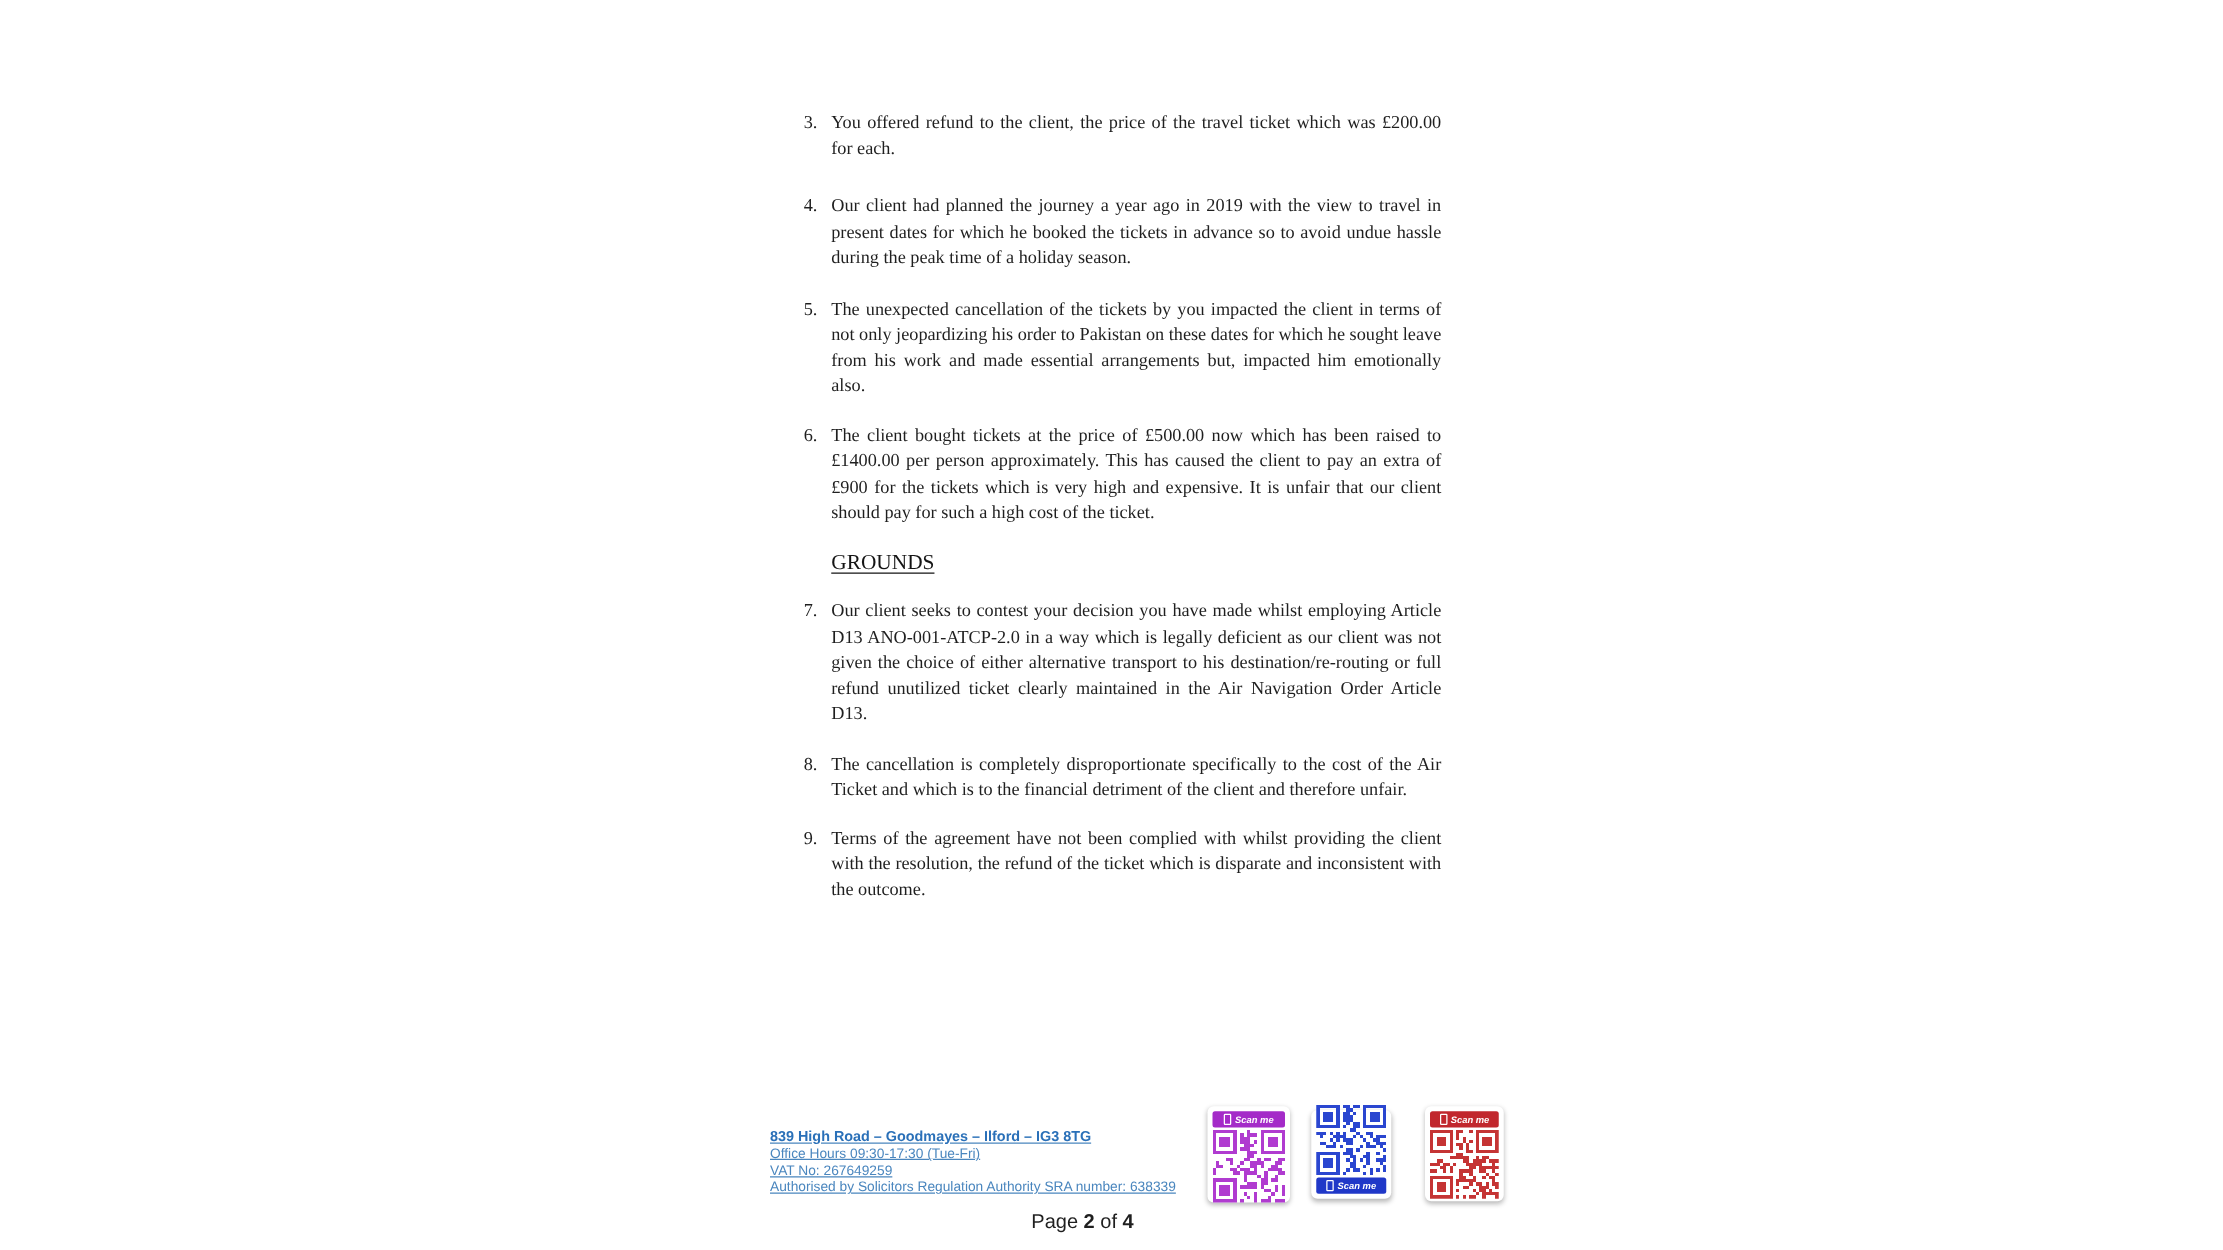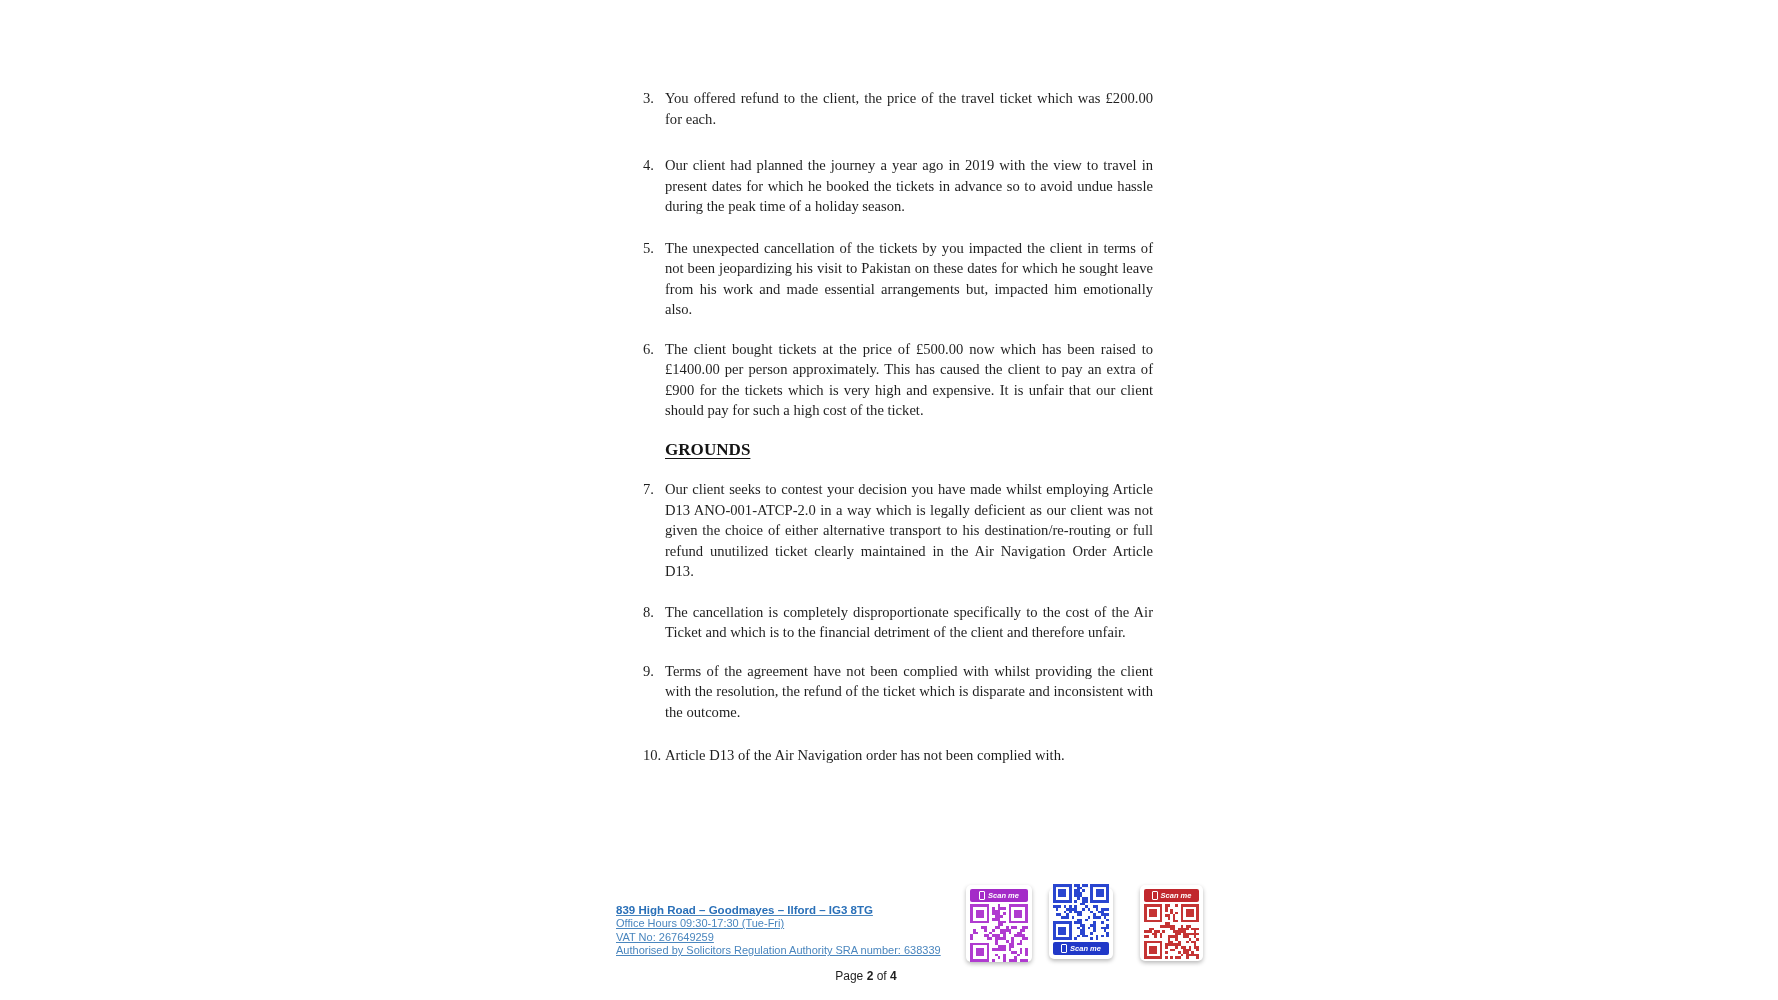--- a/index.html
+++ b/index.html
@@ -6,21 +6,21 @@
   .canvas{position:relative;width:1778px;height:1000px;background:#ffffff;overflow:hidden;
           font-family:"Liberation Serif", serif;color:#1f1f1f;}
 
   
   .doc{position:absolute;left:622px;top:88px;width:531px;font-size:14.6px;line-height:20.5px;}
   .doc p{margin:0;text-align:justify;}
   .li{position:relative;padding-left:43px;}
   .li .num{position:absolute;left:21px;top:0;}
   .heading{margin:0;font-size:14.6px;line-height:20.5px;font-weight:bold;text-align:justify;
            text-decoration:underline;text-underline-offset:3px;color:#141414;}
-  .sub{margin:0 0 0 43px;font-weight:bold;text-decoration:underline;text-underline-offset:3px;color:#141414;}
+  .sub{margin:0 0 0 43px;font-weight:normal;text-decoration:underline;text-underline-offset:3px;color:#141414;}
   .mb-a{margin-bottom:26px;} .mb-b{margin-bottom:17px;} .mb-c{margin-bottom:21px;}
   .mb-d{margin-bottom:19px;} .mb-e{margin-bottom:19px;} .mb-f{margin-bottom:19px;}
   .mb-g{margin-bottom:20px;} .mb-h{margin-bottom:18px;} .mb-i{margin-bottom:23px;}
   .mb-j{margin-bottom:15px;}
 
   
   .address{position:absolute;left:616px;top:904px;font-family:"Liberation Sans", sans-serif;
            font-size:11px;line-height:13.4px;color:#4a86be;text-decoration:underline;}
   .address .addr-bold{font-weight:bold;font-size:11.5px;color:#2a70b8;}
 
@@ -32,21 +32,21 @@
              gap:3px;font-family:"Liberation Sans", sans-serif;font-size:7.5px;font-weight:bold;flex:0 0 13px;font-style:italic;}
   .phone{display:inline-block;width:4px;height:7px;border:1px solid #fff;border-radius:1px;}
   .qr-pattern{flex:1 1 auto;}
   .qr-pattern svg{display:block;width:100%;height:100%;}
   #qr0{left:966px;top:885px;width:66px;height:77px;}
   #qr1{left:1049px;top:888px;width:64px;height:71px;}
   #qr2{left:1140px;top:885px;width:63px;height:76px;}
 
   
   .pagenum{position:absolute;left:806px;top:969px;width:120px;text-align:center;
-           font-family:"Liberation Sans", sans-serif;font-size:12px;color:#1f1f1f;}
+           font-family:"Liberation Sans", sans-serif;font-size:16px;color:#1f1f1f;}
   .pagenum b{font-weight:bold;}
 </style>
 </head>
 <body>
 
 <div class="canvas">
 
   <main class="doc">
 
     <div class="li mb-a">
@@ -55,21 +55,21 @@
     </div>
 
 
     <div class="li mb-c">
       <span class="num">4.</span>
       <p>Our client had planned the journey a year ago in 2019 with the view to travel in present dates for which he booked the tickets in advance so to avoid undue hassle during the peak time of a holiday season.</p>
     </div>
 
     <div class="li mb-d">
       <span class="num">5.</span>
-      <p>The unexpected cancellation of the tickets by you impacted the client in terms of not been jeopardizing his visit to Pakistan on these dates for which he sought leave from his work and made essential arrangements but, impacted him emotionally also.</p>
+      <p>The unexpected cancellation of the tickets by you impacted the client in terms of not only jeopardizing his order to Pakistan on these dates for which he sought leave from his work and made essential arrangements but, impacted him emotionally also.</p>
     </div>
 
     <div class="li mb-e">
       <span class="num">6.</span>
       <p>The client bought tickets at the price of £500.00 now which has been raised to £1400.00 per person approximately. This has caused the client to pay an extra of £900 for the tickets which is very high and expensive. It is unfair that our client should pay for such a high cost of the ticket.</p>
     </div>
 
     <h3 class="sub mb-f">GROUNDS</h3>
 
     <div class="li mb-g">
@@ -80,24 +80,20 @@
     <div class="li mb-h">
       <span class="num">8.</span>
       <p>The cancellation is completely disproportionate specifically to the cost of the Air Ticket and which is to the financial detriment of the client and therefore unfair.</p>
     </div>
 
     <div class="li mb-i">
       <span class="num">9.</span>
       <p>Terms of the agreement have not been complied with whilst providing the client with the resolution, the refund of the ticket which is disparate and inconsistent with the outcome.</p>
     </div>
 
-    <div class="li mb-j">
-      <span class="num">10.</span>
-      <p>Article D13 of the Air Navigation order has not been complied with.</p>
-    </div>
 
 
   </main>
 
   <div class="address">
     <div class="addr-bold">839 High Road – Goodmayes – Ilford – IG3 8TG</div>
     <div>Office Hours 09:30-17:30 (Tue-Fri)</div>
     <div>VAT No: 267649259</div>
     <div>Authorised by Solicitors Regulation Authority SRA number: 638339</div>
   </div>

